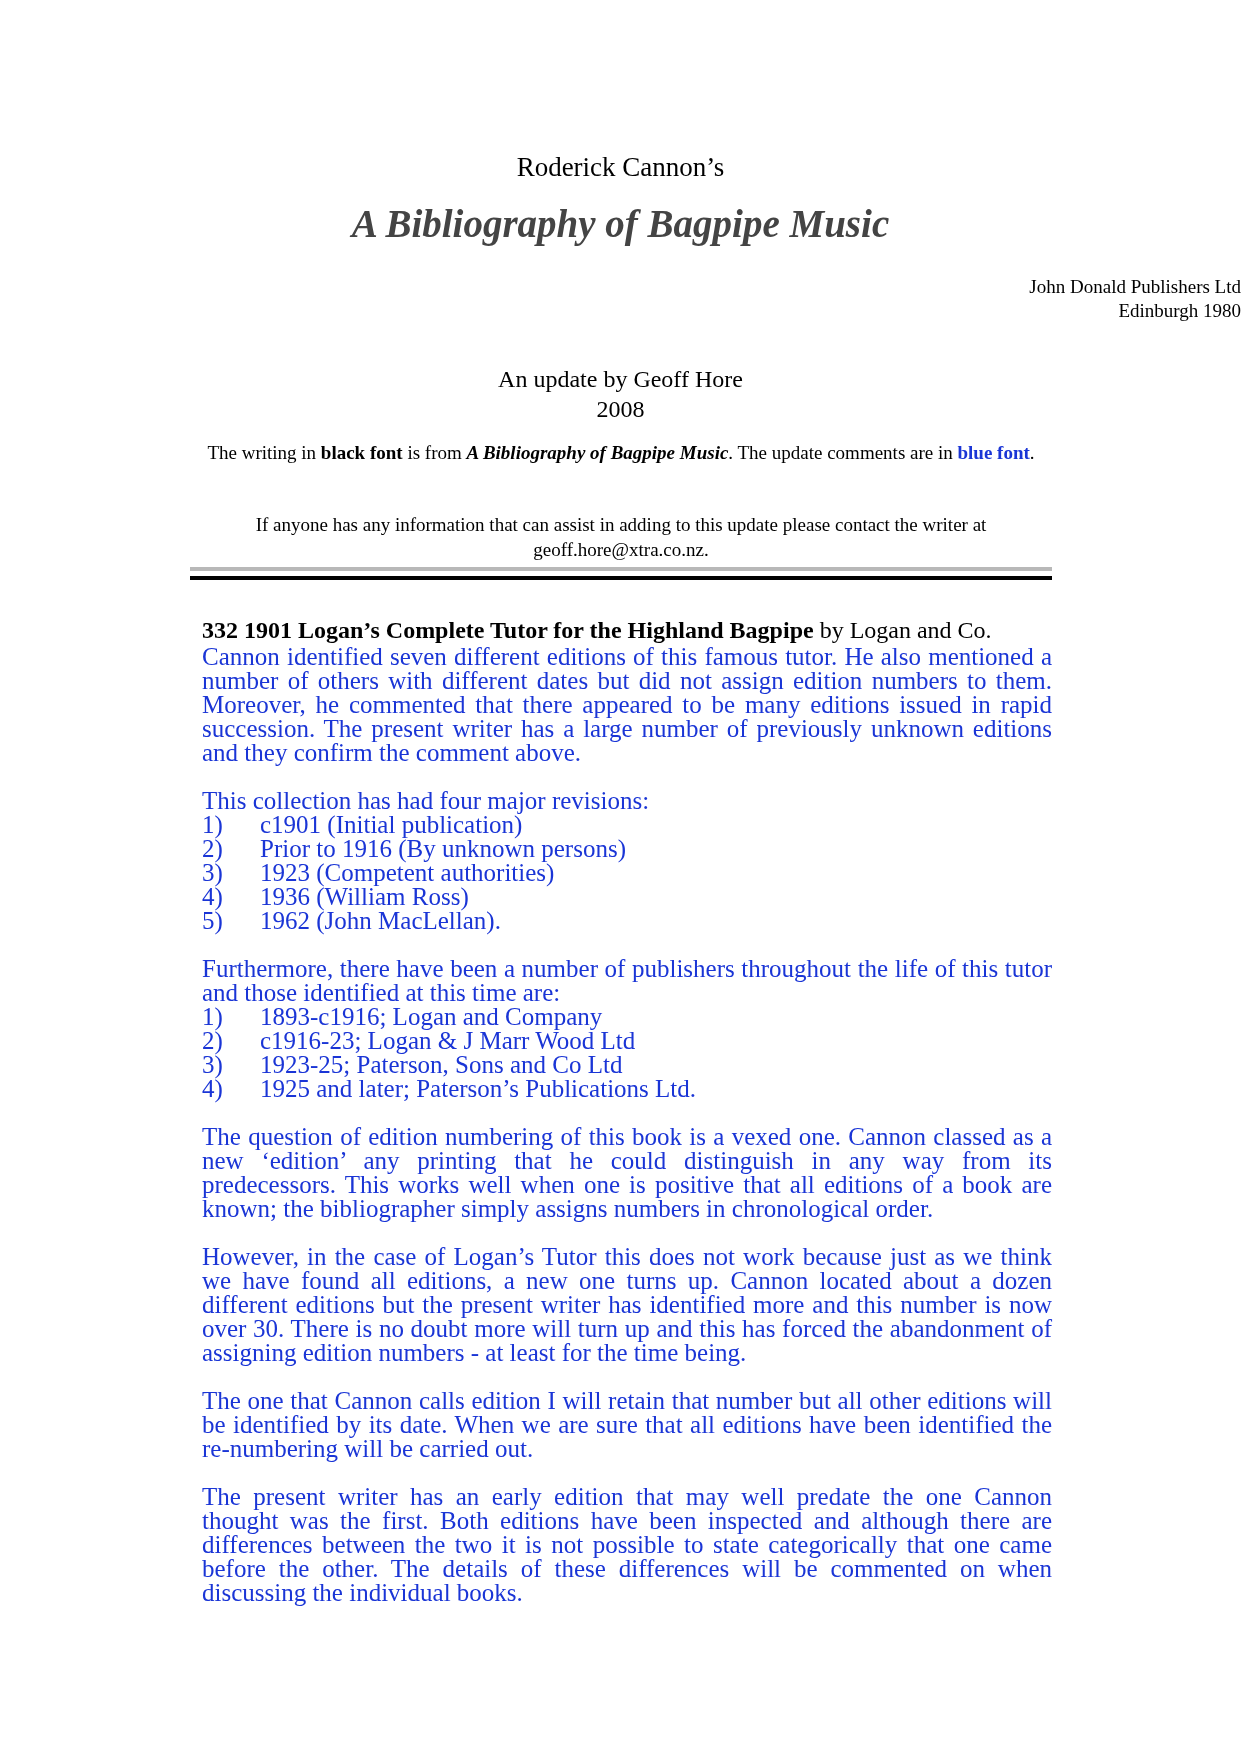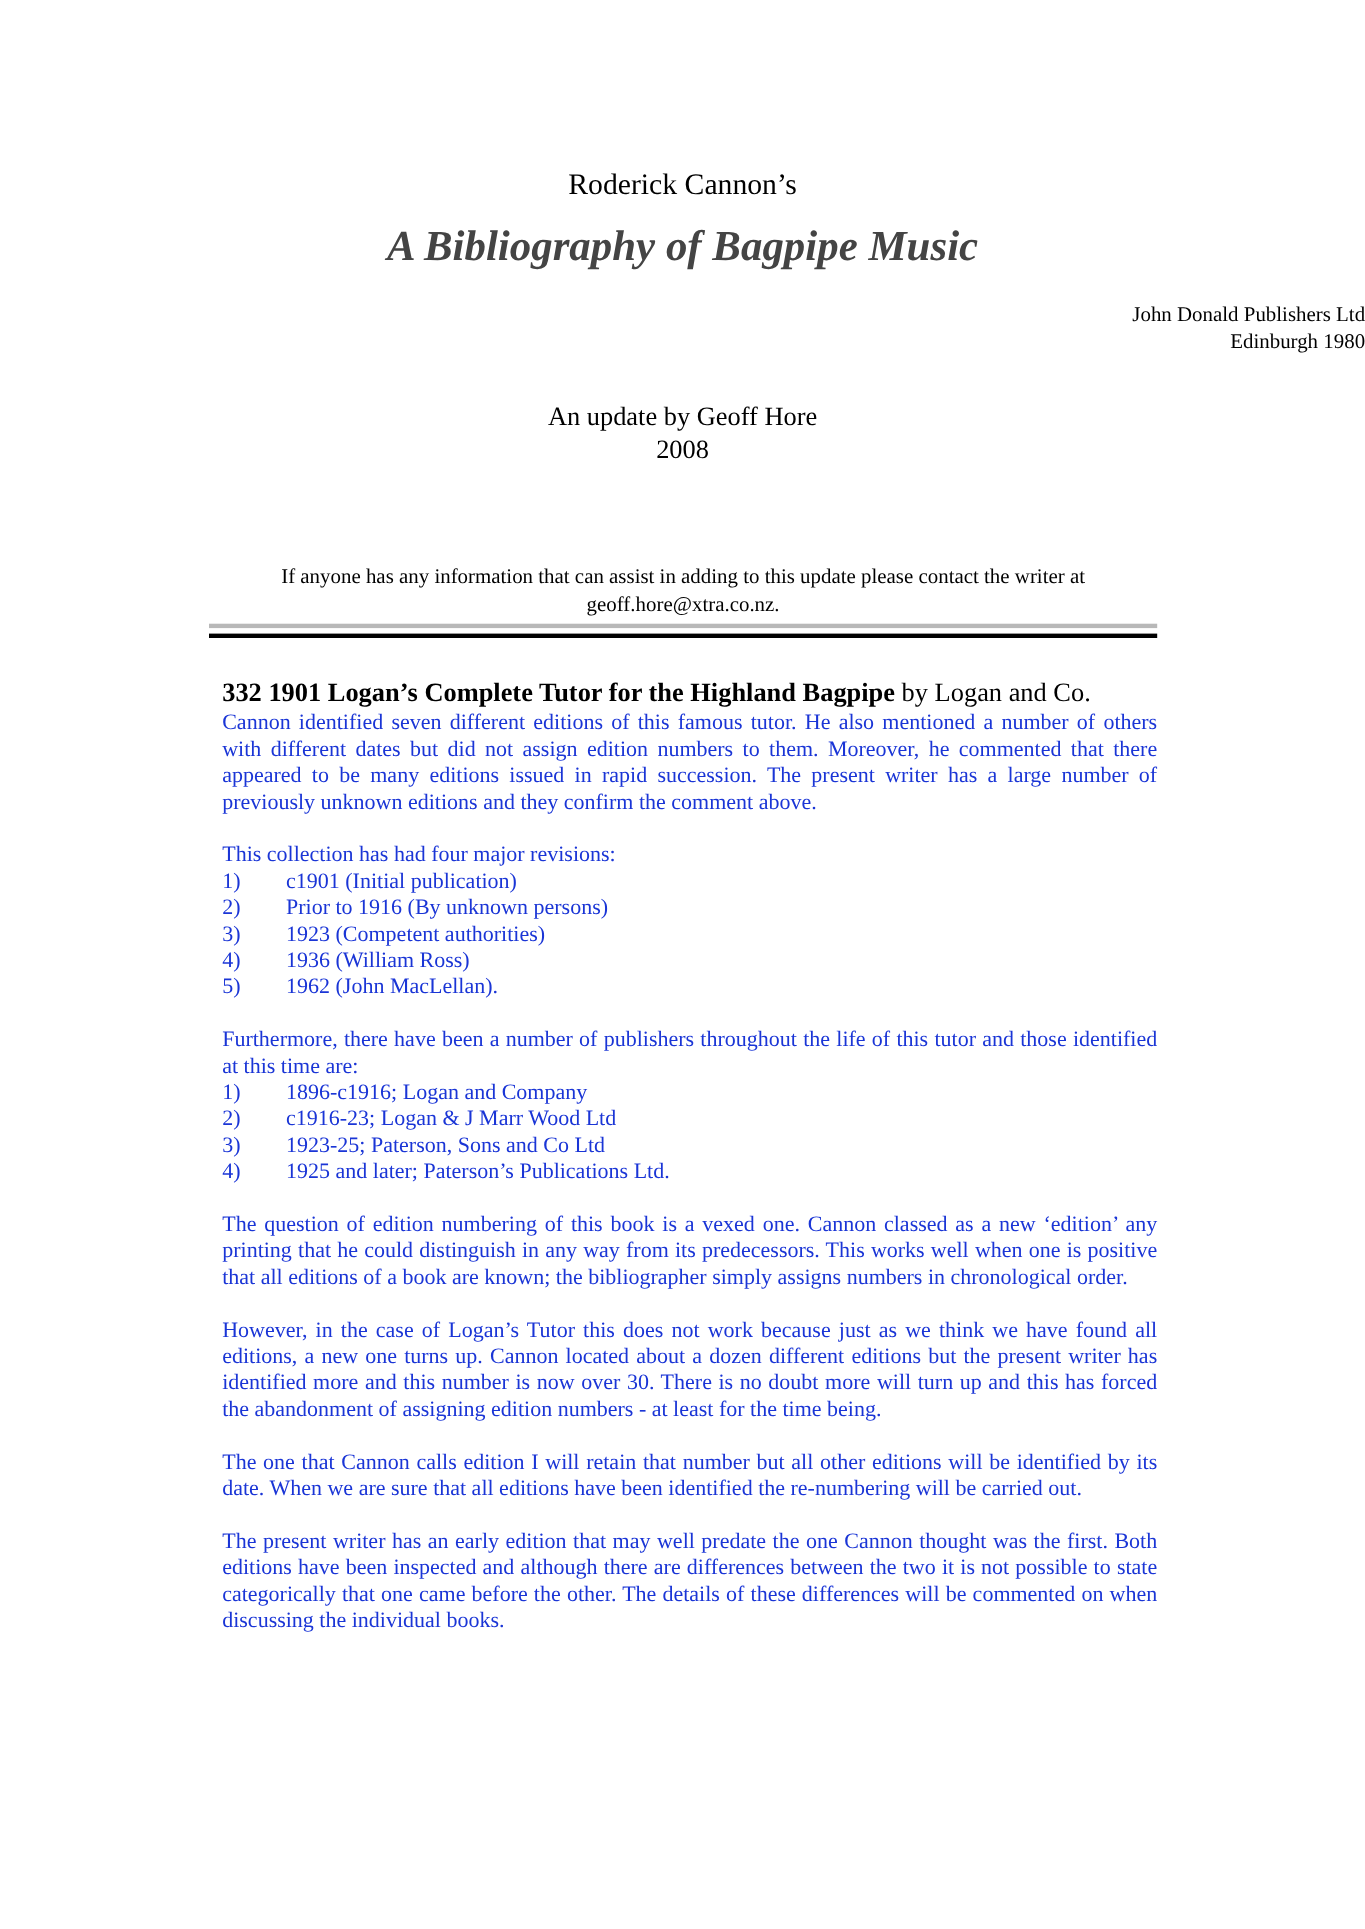--- a/index.html
+++ b/index.html
@@ -10,21 +10,21 @@
     .publisher { position: absolute; top: 275px; left: 0; width: 1241px; text-align: right; font-size: 19px; line-height: 24px; }
     .update { position: absolute; top: 364px; left: 0; width: 1241px; text-align: center; font-size: 24px; line-height: 30px; }
     .legend { position: absolute; top: 440px; left: 190px; width: 862px; text-align: center; font-size: 19px; line-height: 25px; }
     .legend .blue { color: #1a35d6; font-weight: bold; }
     .contact { position: absolute; top: 512px; left: 190px; width: 862px; text-align: center; font-size: 19px; line-height: 25px; }
     .contact a { color: #000; }
     .rule-grey { position: absolute; top: 567px; left: 190px; width: 862px; height: 4px; background: #b8b8b8; }
     .rule-black { position: absolute; top: 576px; left: 190px; width: 862px; height: 4px; background: #000; }
     .heading { position: absolute; top: 590px; left: 202px; width: 850px; font-size: 24px; line-height: 30px; margin-top: 25px; }
     .heading b { font-weight: bold; }
-    .body { position: absolute; top: 645px; left: 202px; width: 850px; color: #1a35d6; font-size: 20px; line-height: 24px; }
+    .body { position: absolute; top: 645px; left: 202px; width: 850px; color: #1a35d6; font-size: 25px; line-height: 24px; }
     .body p { margin: 0 0 24px 0; text-align: justify; }
     .body .list { margin: 0 0 24px 0; }
     .body .li { display: flex; }
     .body .li .num { width: 58px; flex: none; }
     .body .intro { margin: 0; text-align: justify; }
   </style>
 </head>
 <body>
 
 <div class="page">
@@ -35,20 +35,21 @@
   <div class="publisher">
     <div>John Donald Publishers Ltd</div>
     <div>Edinburgh 1980</div>
   </div>
 
   <div class="update">
     <div>An update by Geoff Hore</div>
     <div>2008</div>
   </div>
 
+  <div class="legend"><span>The writing in </span><b>black font</b><span> is from </span><b><i>A Bibliography of Bagpipe Music</i></b><span>. The update comments are in </span><span class="blue">blue font</span><span>.</span></div>
 
   <div class="contact"><span>If anyone has any information that can assist in adding to this update please contact the writer at </span><a>geoff.hore@xtra.co.nz</a><span>.</span></div>
 
   <div class="rule-grey"></div>
   <div class="rule-black"></div>
 
   <div class="heading"><b>332 1901 Logan’s Complete Tutor for the Highland Bagpipe</b><span> by Logan and Co.</span></div>
 
   <div class="body">
     <p>Cannon identified seven different editions of this famous tutor.  He also mentioned a number of others with different dates but did not assign edition numbers to them.  Moreover, he commented that there appeared to be many editions issued in rapid succession.  The present writer has a large number of previously unknown editions and they confirm the comment above.</p>
@@ -74,21 +75,21 @@
       <div class="li">
           <span class="num">5)</span>
           <span>1962 (John MacLellan).</span>
         </div>
     </div>
 
     <p class="intro">Furthermore, there have been a number of publishers throughout the life of this tutor and those identified at this time are:</p>
     <div class="list">
       <div class="li">
           <span class="num">1)</span>
-          <span>1896-c1916; Logan and Company</span>
+          <span>1893-c1916; Logan and Company</span>
         </div>
       <div class="li">
           <span class="num">2)</span>
           <span>c1916-23; Logan &amp; J Marr Wood Ltd</span>
         </div>
       <div class="li">
           <span class="num">3)</span>
           <span>1923-25; Paterson, Sons and Co Ltd</span>
         </div>
       <div class="li">

